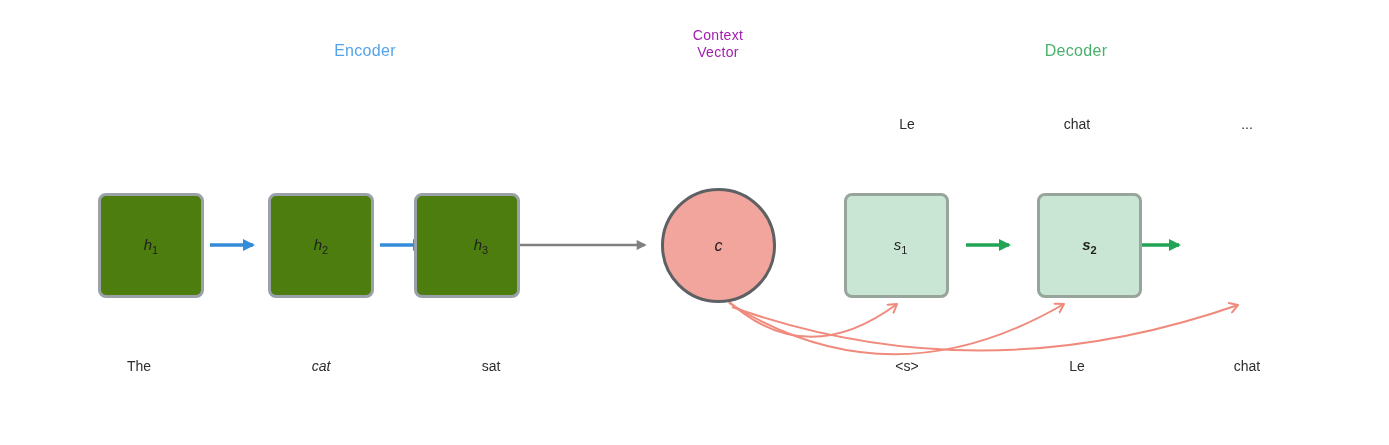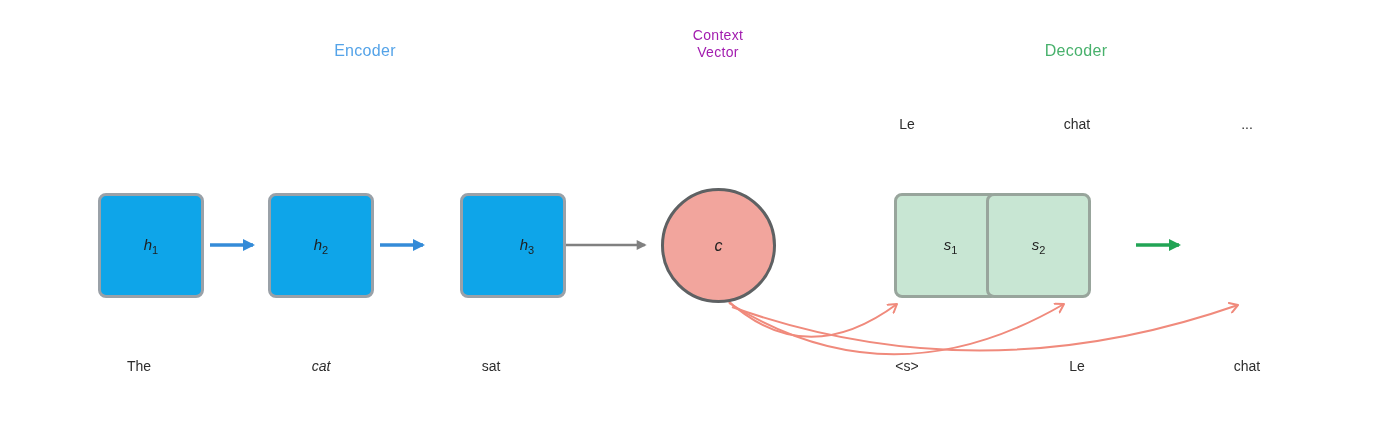--- a/index.html
+++ b/index.html
@@ -34,33 +34,33 @@
     height: 105px;
     border-radius: 8px;
     box-sizing: border-box;
     display: flex;
     align-items: center;
     justify-content: center;
     font-size: 15px;
     color: #1f1f1f;
   }
   .enc-box {
-    background: #0ea5e9;
+    background: #4d7c0f;
     border: 3px solid #9AA1A8;
   }
   .dec-box {
     background: #C8E6D3;
     border: 3px solid #98A59C;
     width: 105px;
   }
   .enc-box-1 { left: 98px; }
   .enc-box-2 { left: 268px; }
-  .enc-box-3 { left: 460px; padding-left: 28px; }
-  .dec-box-1 { left: 894px; padding-left: 8px; }
-  .dec-box-2 { left: 986px; }
+  .enc-box-3 { left: 414px; padding-left: 28px; }
+  .dec-box-1 { left: 844px; padding-left: 8px; }
+  .dec-box-2 { left: 1037px; font-weight: bold; }
   .dec-box-3 { left: 1195px; }
 
   .state-label { font-style: italic; }
   .state-label sub { font-size: 11px; font-style: normal; }
 
   .context-circle {
     position: absolute;
     left: 661px;
     top: 188px;
     width: 115px;

